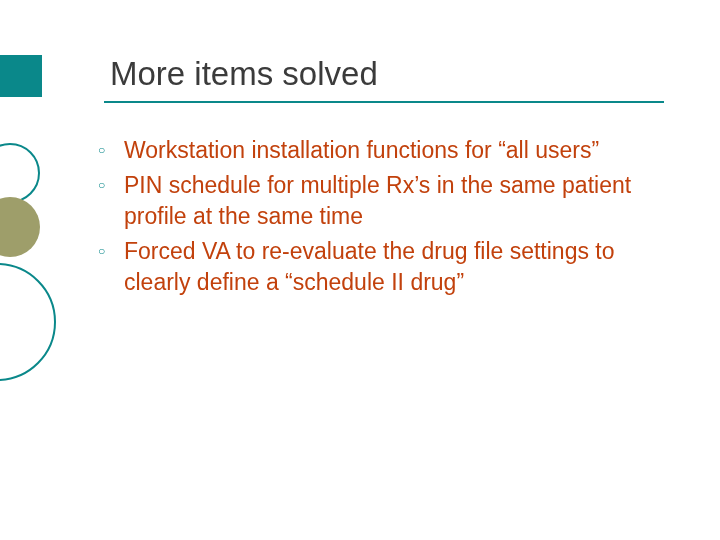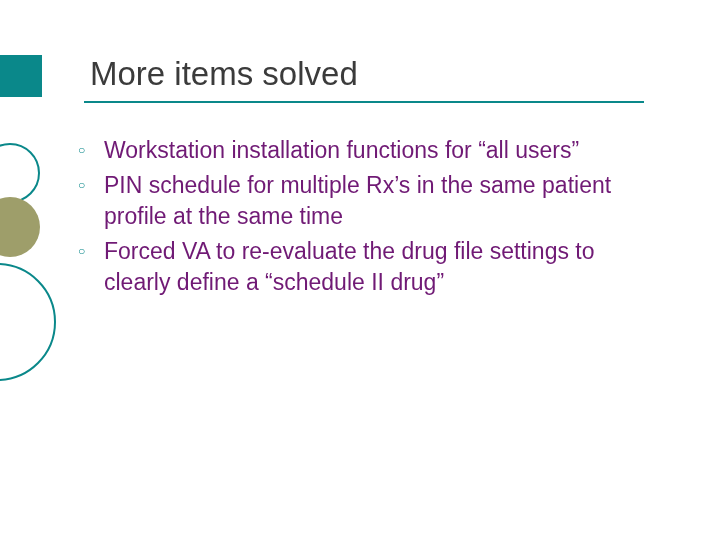--- a/index.html
+++ b/index.html
@@ -8,21 +8,21 @@
       height: 540px;
       background: #ffffff;
       font-family: Verdana, Geneva, sans-serif;
       position: relative;
       overflow: hidden;
     }
     .slide {
       width: 100%;
       height: 100%;
       position: relative;
-      padding: 55px 60px 40px 40px;
+      padding: 55px 60px 40px 60px;
     }
     .decoration-left {
       position: absolute;
       left: 0;
       top: 55px;
       width: 42px;
       height: 420px;
       pointer-events: none;
     }
     .decoration-square {
@@ -93,21 +93,21 @@
     .bullet-marker {
       flex: 0 0 26px;
       font-size: 12px;
       color: #0a888a;
       padding-top: 7px;
       text-align: left;
     }
     .bullet-text {
       flex: 1;
       font-size: 23px;
-      color: #701a75;
+      color: #c2410c;
       font-weight: 400;
     }
   </style>
 </head>
 <body>
 
 <div class="slide">
 
   <div class="decoration-left">
     <div class="decoration-square"></div>

